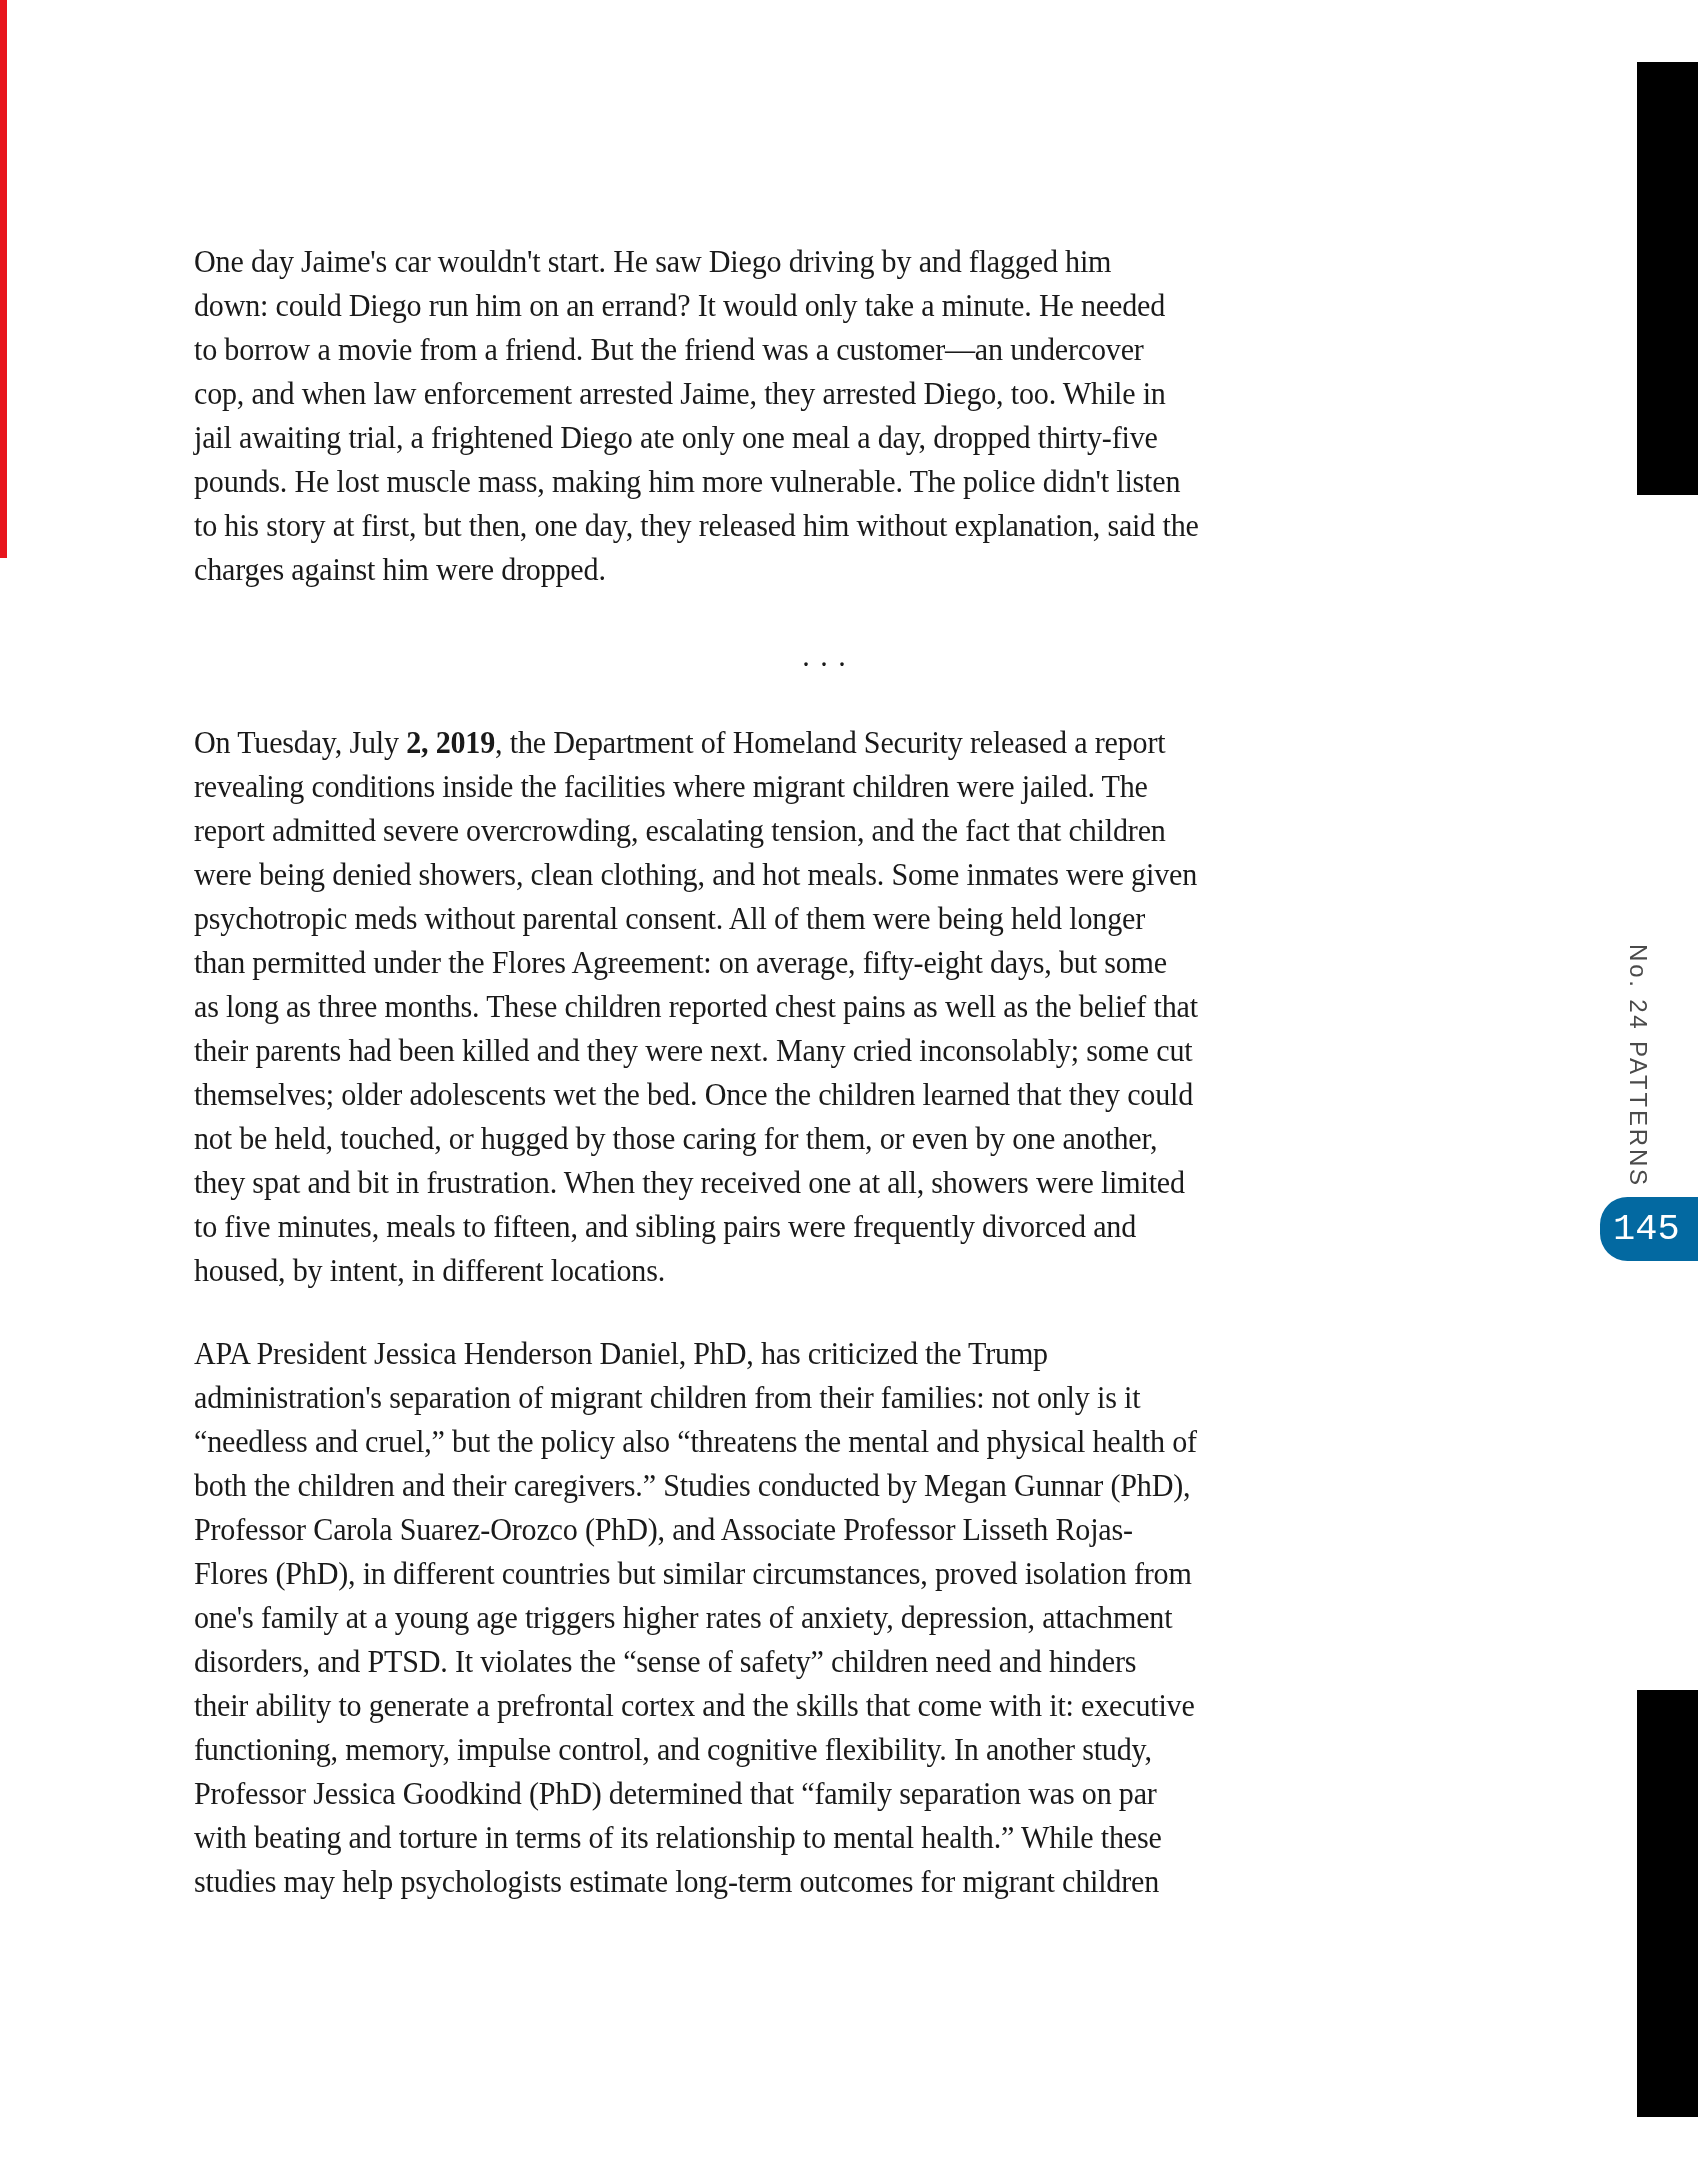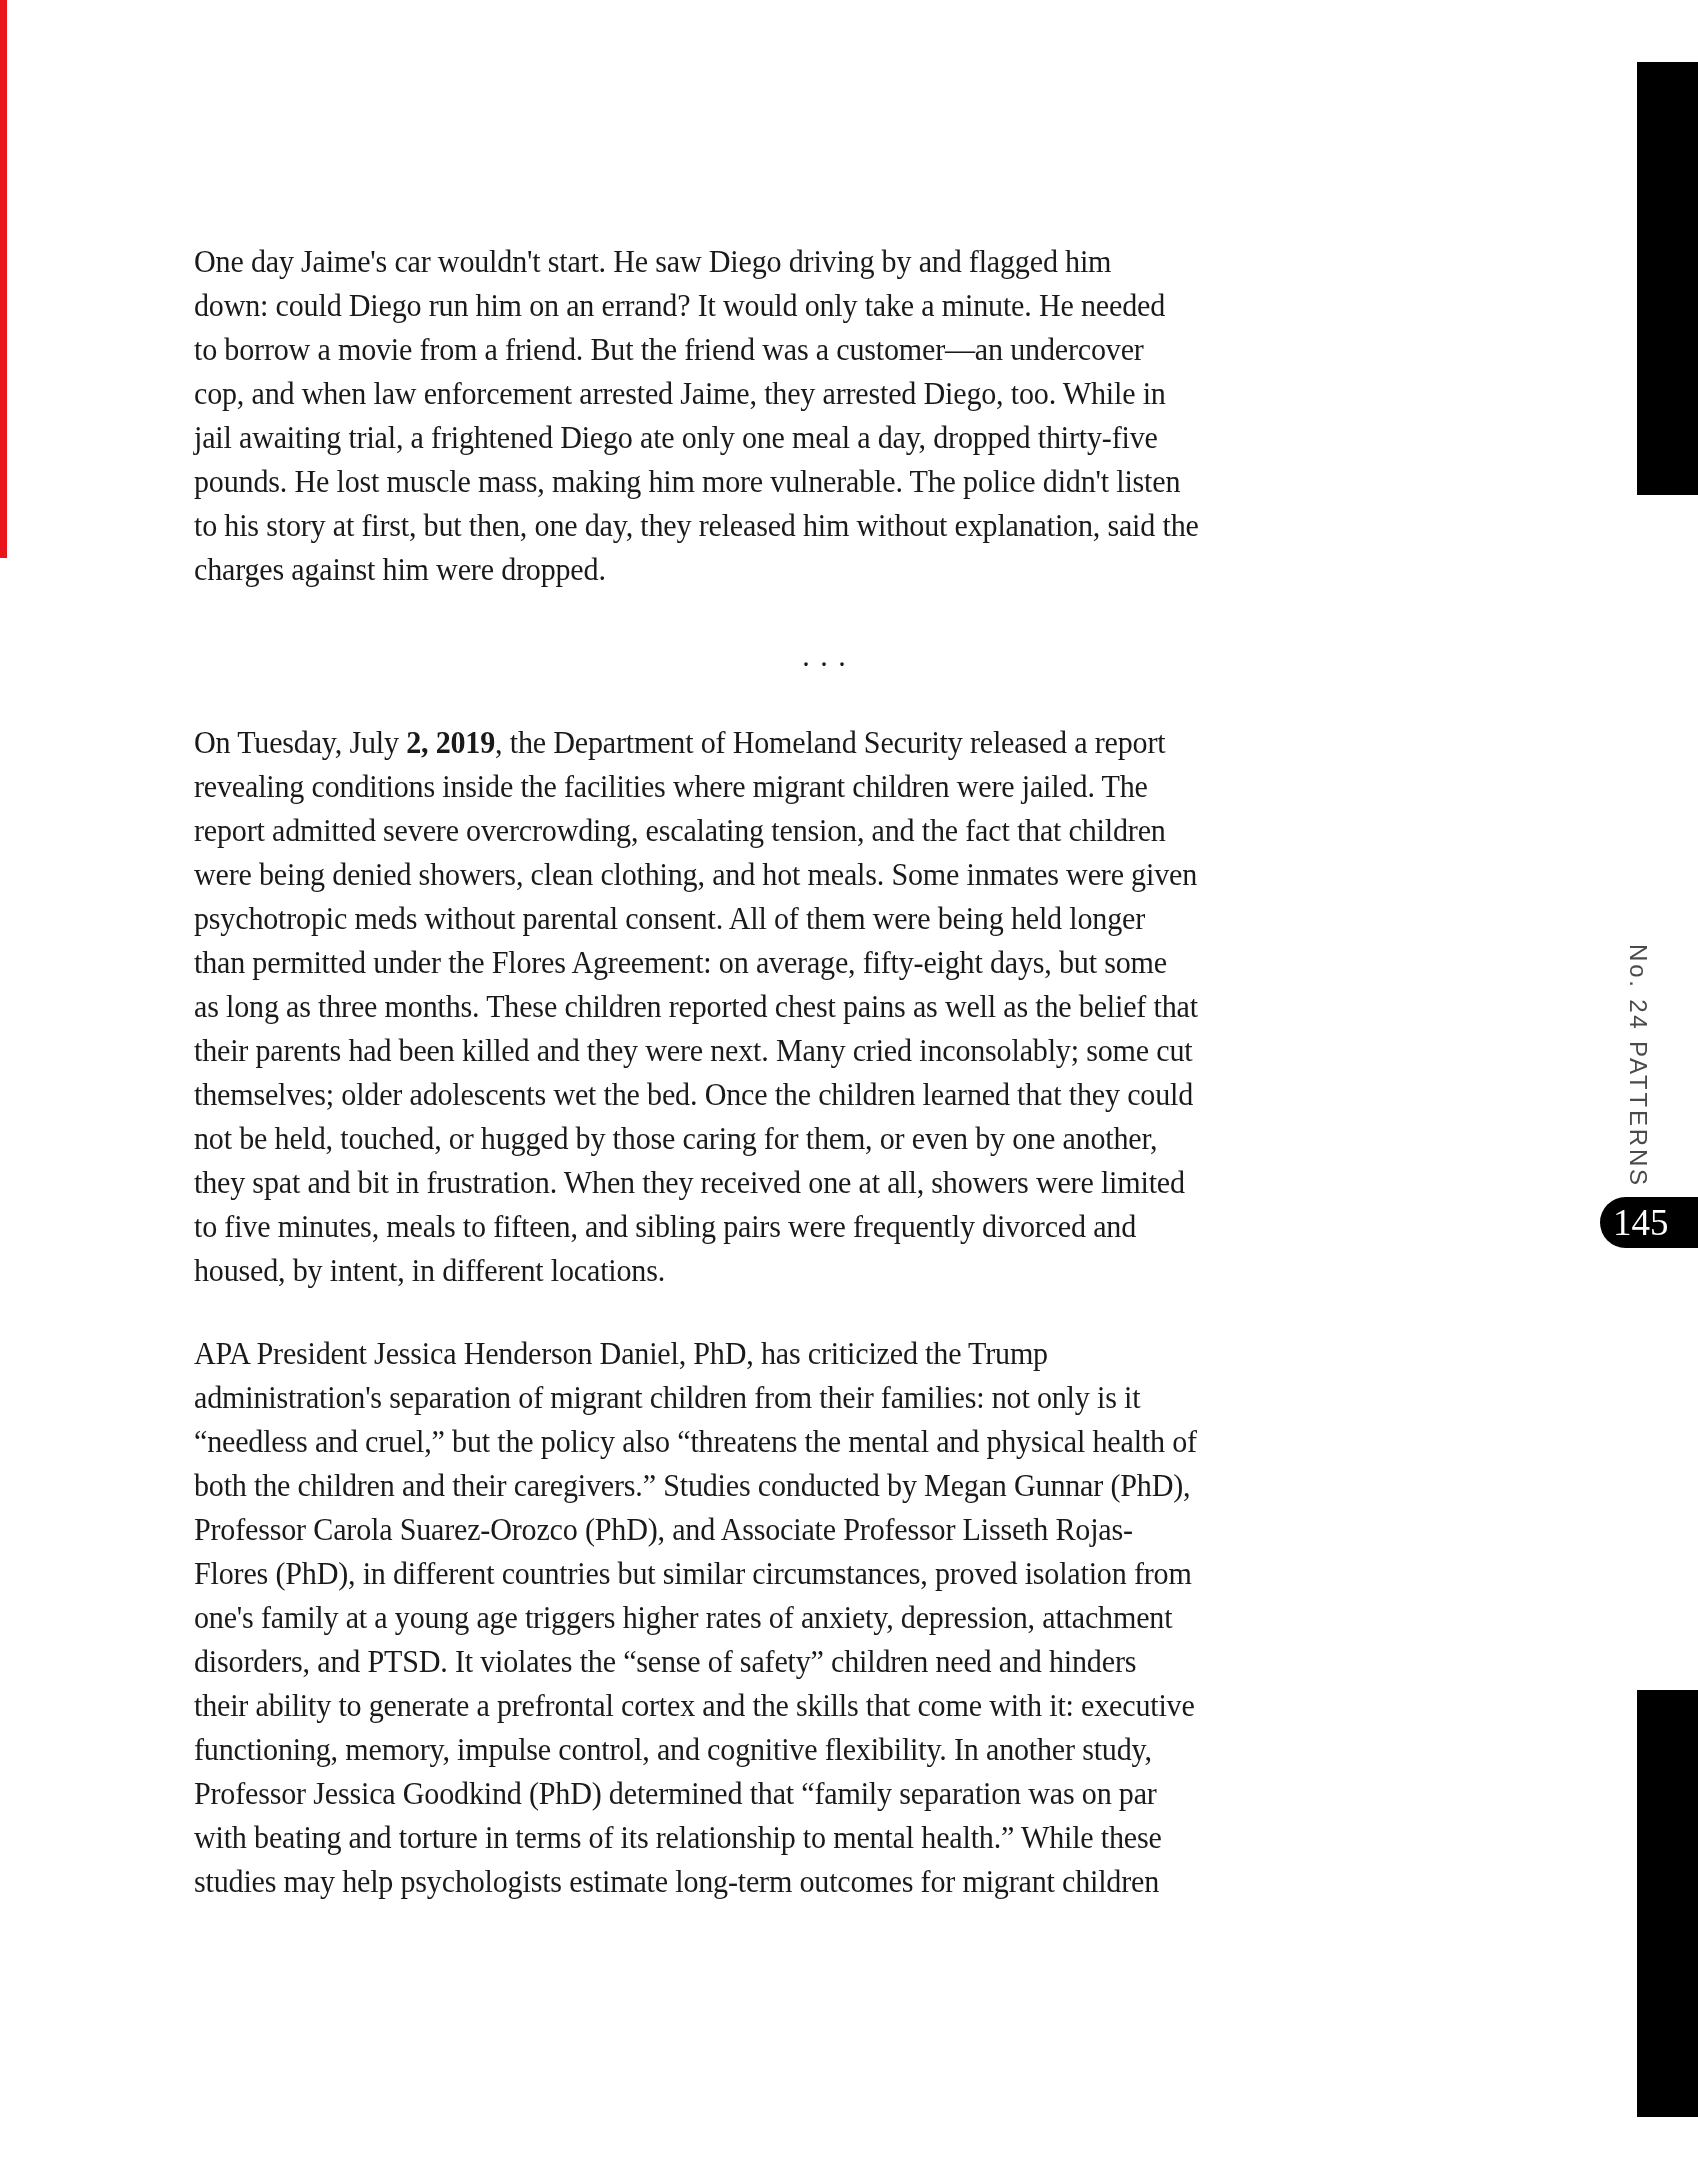--- a/index.html
+++ b/index.html
@@ -30,27 +30,27 @@
     writing-mode: vertical-rl; text-orientation: mixed;
     font-family: "Liberation Sans", sans-serif;
     font-size: 24px; letter-spacing: 2.8px;
     color: #4a4a4a;
     white-space: nowrap;
   }
 
   
   .page-badge {
     position: absolute; left: 1600px; top: 1197px;
-    width: 98px; height: 51px; box-sizing: border-box;
-    background: #000000;
+    width: 98px; height: 64px; box-sizing: border-box;
+    background: #0369a1;
     border-radius: 27.5px 0 0 27.5px;
     color: #ffffff;
     display: flex; align-items: center;
     padding-left: 13px;
-    font-size: 37px; line-height: 1;
+    font-size: 37px; line-height: 1; font-family: Liberation Mono, monospace;
   }
 
   
   .text-block {
     position: absolute; left: 194px; width: 1342px;
     transform: scaleX(0.94); transform-origin: 0 0;
     font-size: 32px; line-height: 44px;
     letter-spacing: -0.2px;
     color: #1a1a1a;
     white-space: pre-line;

